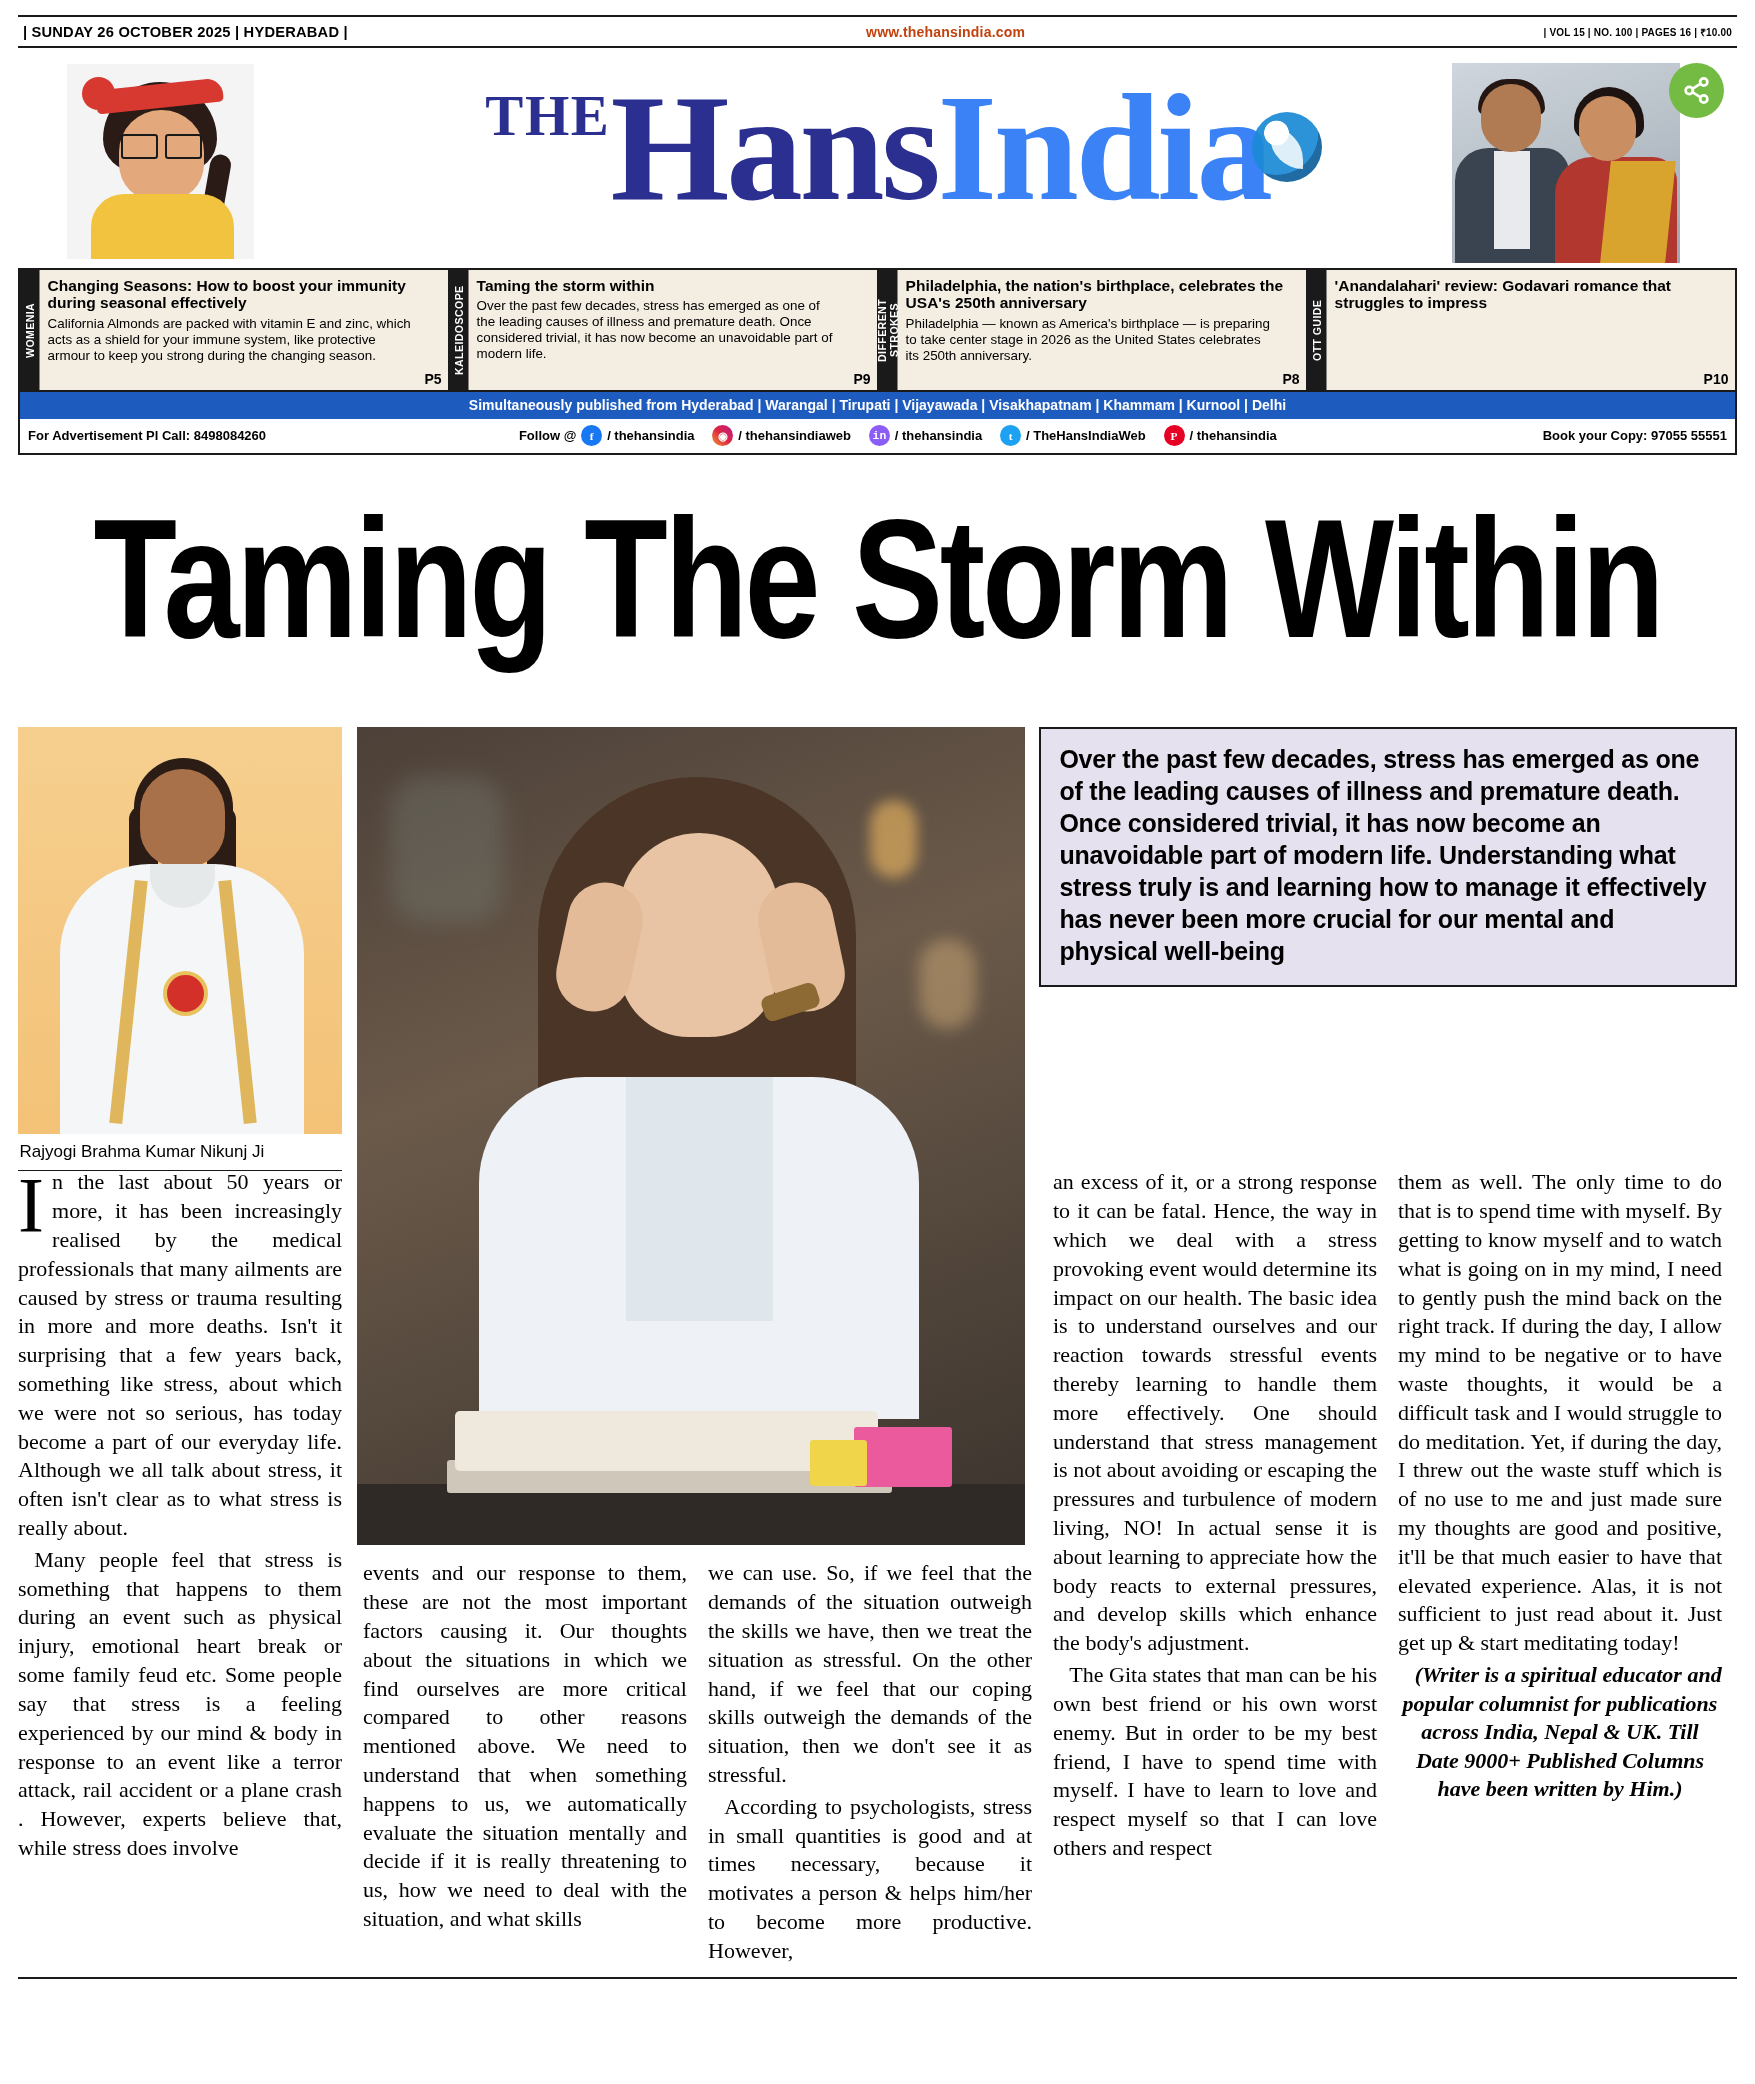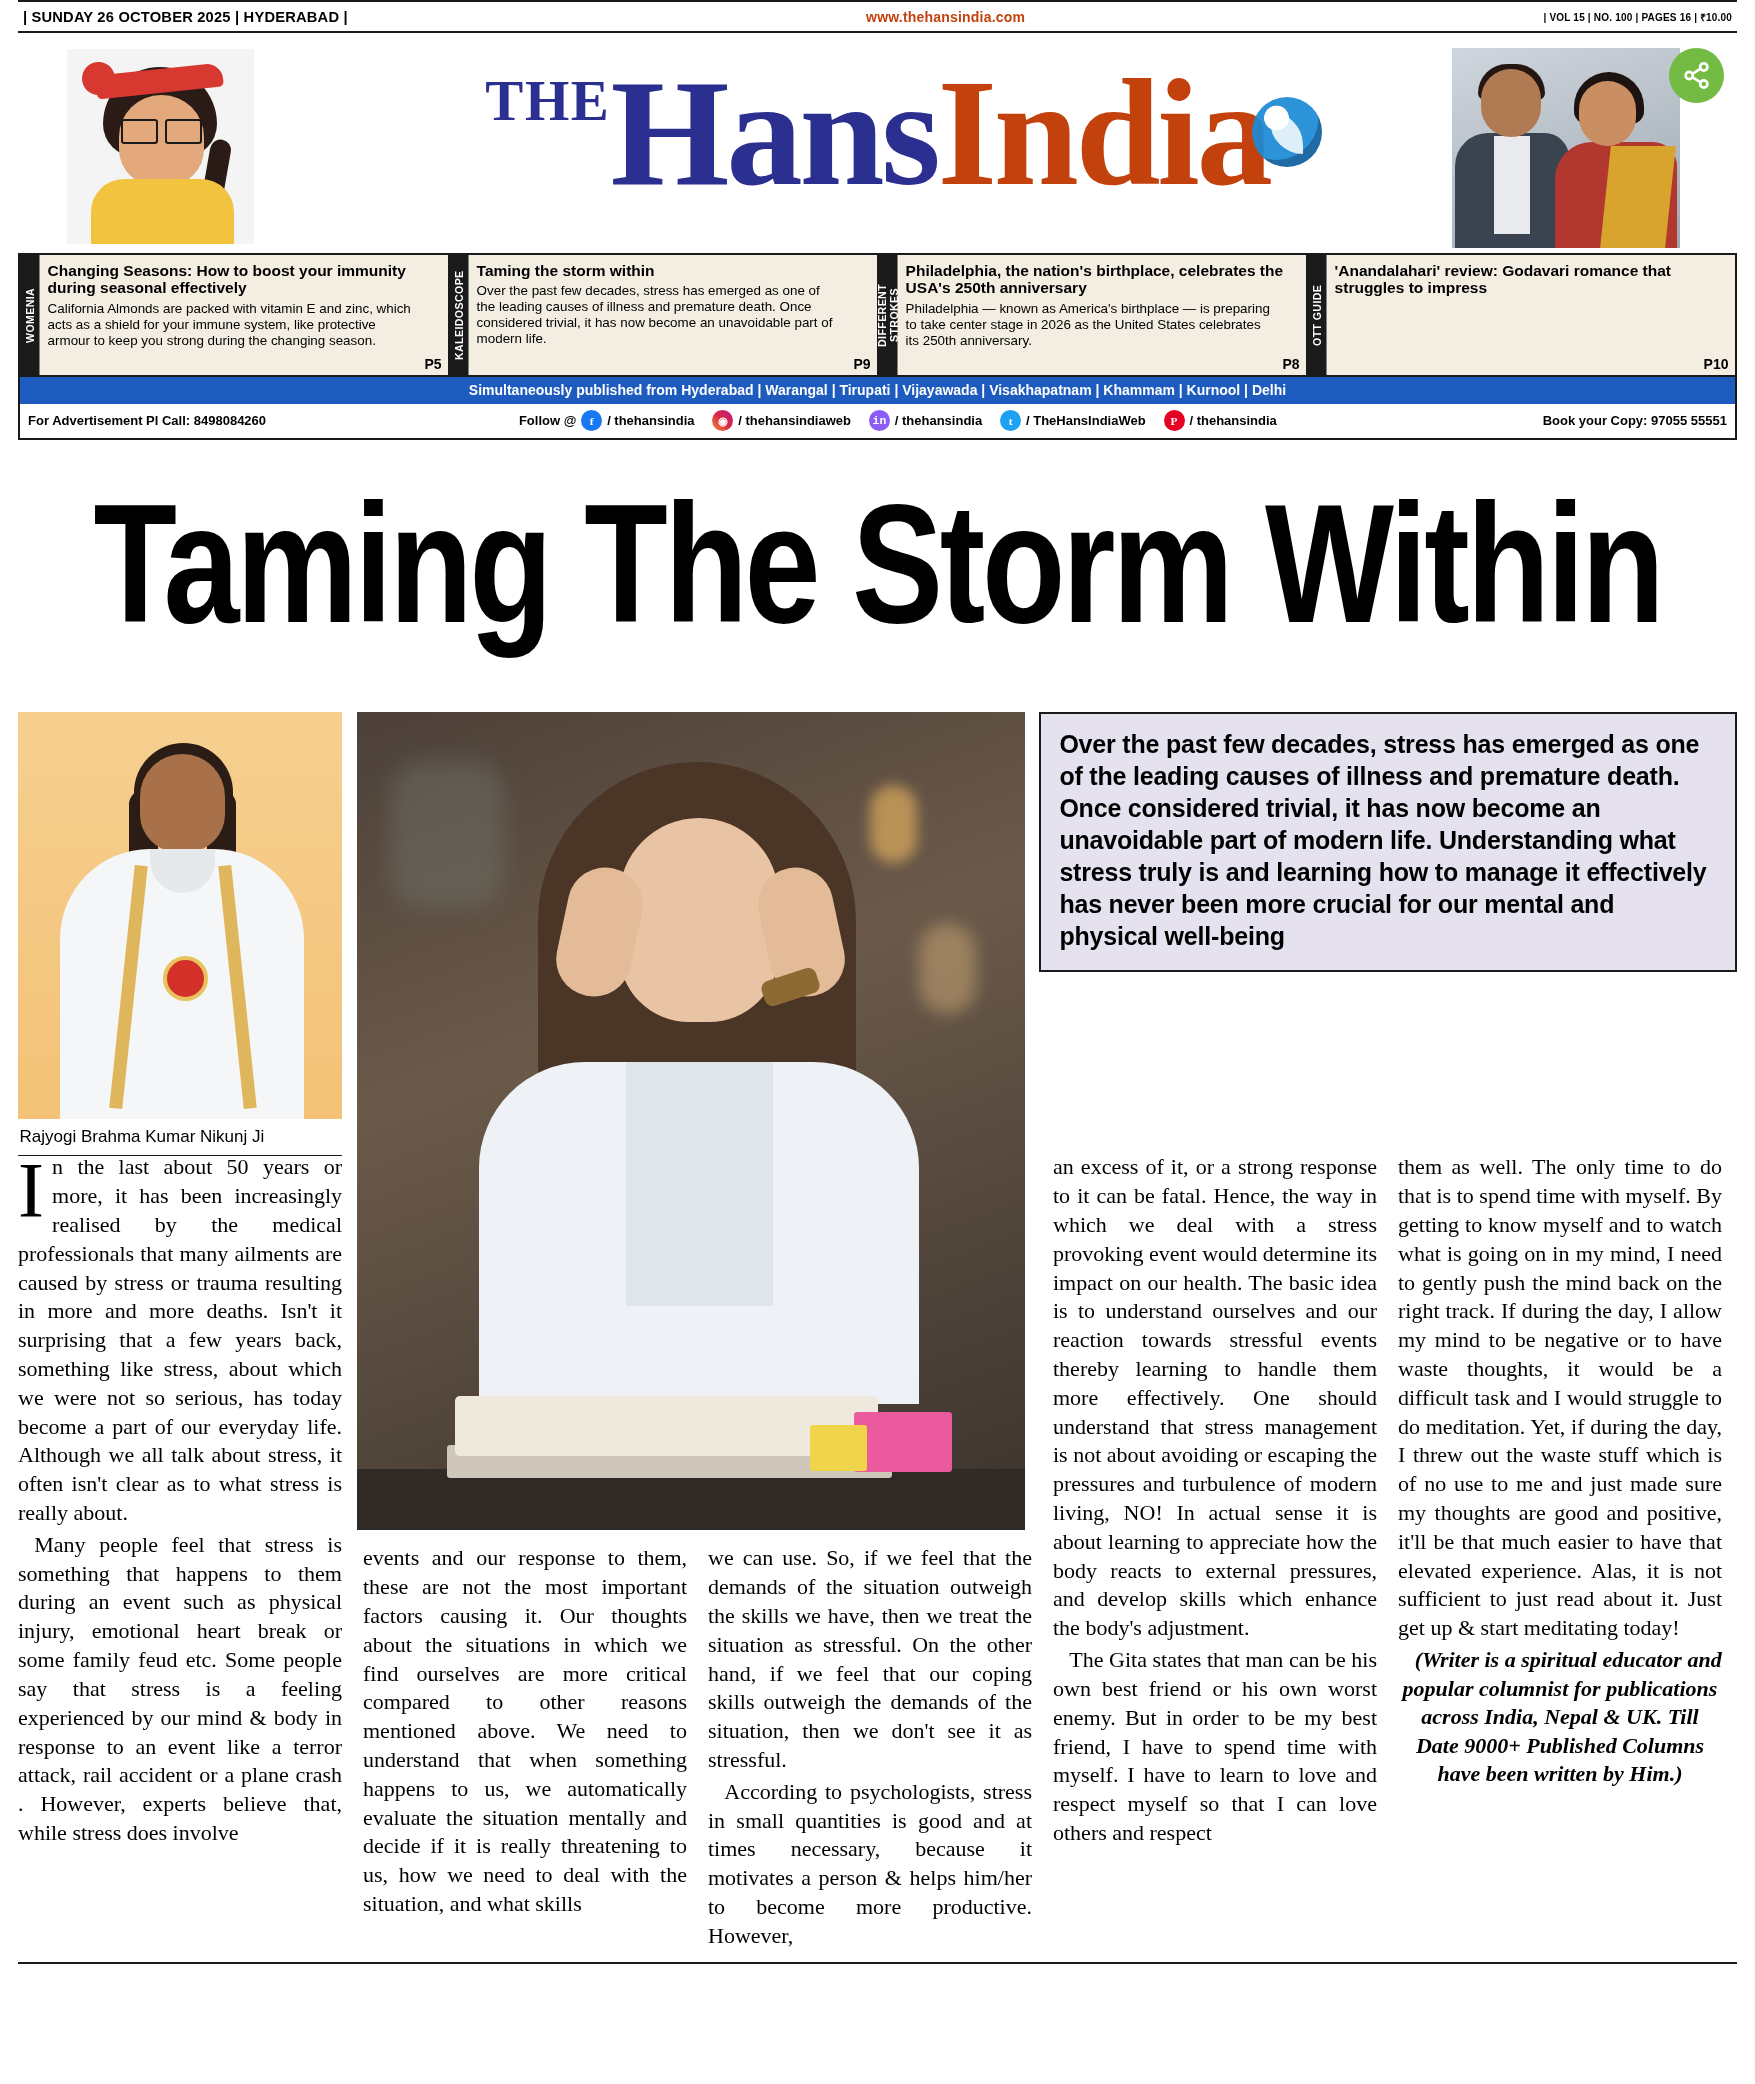--- a/index.html
+++ b/index.html
@@ -11,21 +11,21 @@
     width: 1755px;
     font-family: "Liberation Serif", serif;
     color: #000;
     -webkit-font-smoothing: antialiased;
   }
   .page {
     width: 1755px;
     position: relative;
     background: #fff;
     box-sizing: border-box;
-    padding: 0 18px;
+    padding: 15px 18px;
   }
 
   
   .topbar {
     display: flex;
     align-items: center;
     justify-content: space-between;
     border-top: 2.4px solid #1a1a1a;
     border-bottom: 2.4px solid #1a1a1a;
     height: 29px;
@@ -60,21 +60,21 @@
     line-height: 1;
     letter-spacing: -3.3px;
   }
   .mast-the {
     font-size: 57px;
     vertical-align: 64px;
     letter-spacing: 1.6px;
     color: #2b2f8f;
   }
   .mast-hans { color: #2b2f8f; }
-  .mast-india { color: #c2410c; }
+  .mast-india { color: #3b82f6; }
   .mast-swoosh {
     position: absolute;
     left: 1234px;
     top: 64px;
     width: 70px;
     height: 70px;
     border-radius: 50%;
     background: radial-gradient(circle at 35% 30%, #ffffff 0 18%, #1c8ad6 19% 62%, #0e5f9c 63% 100%);
     opacity: .92;
   }

